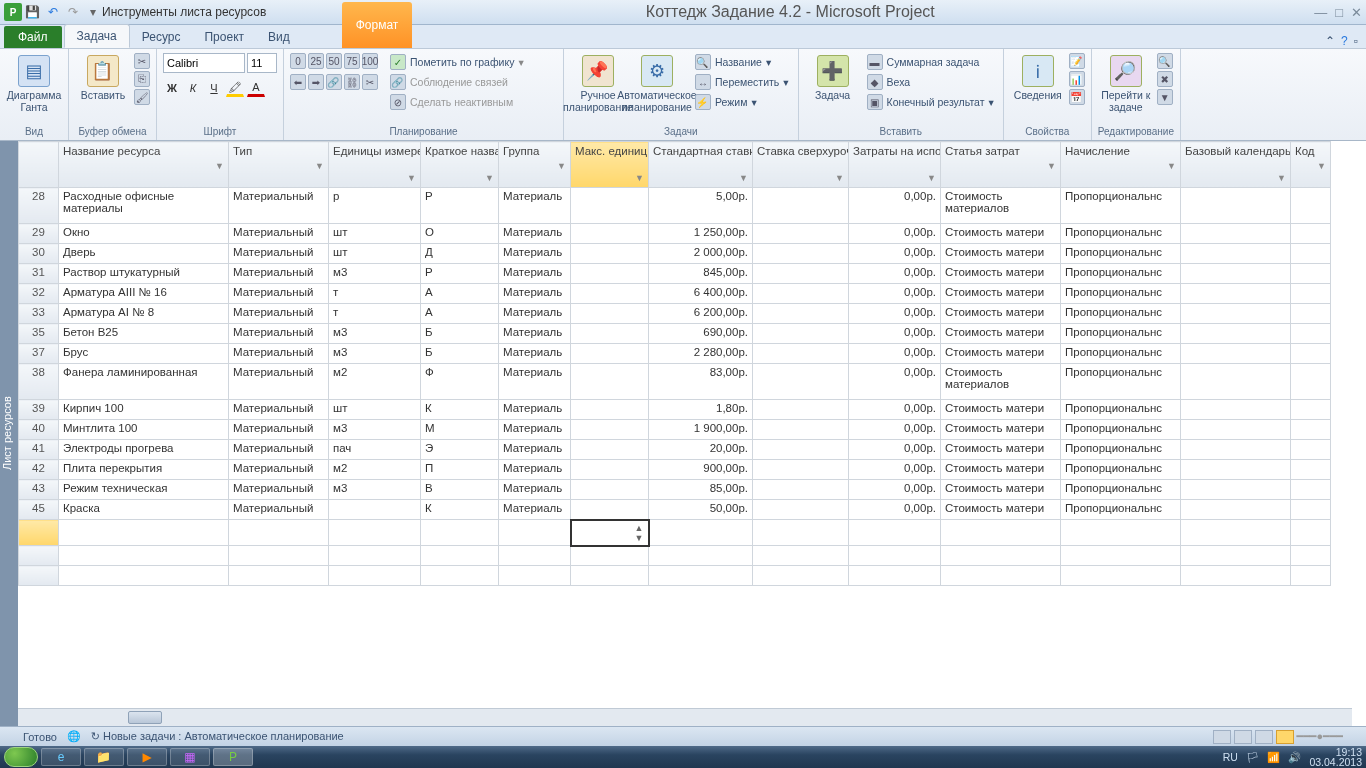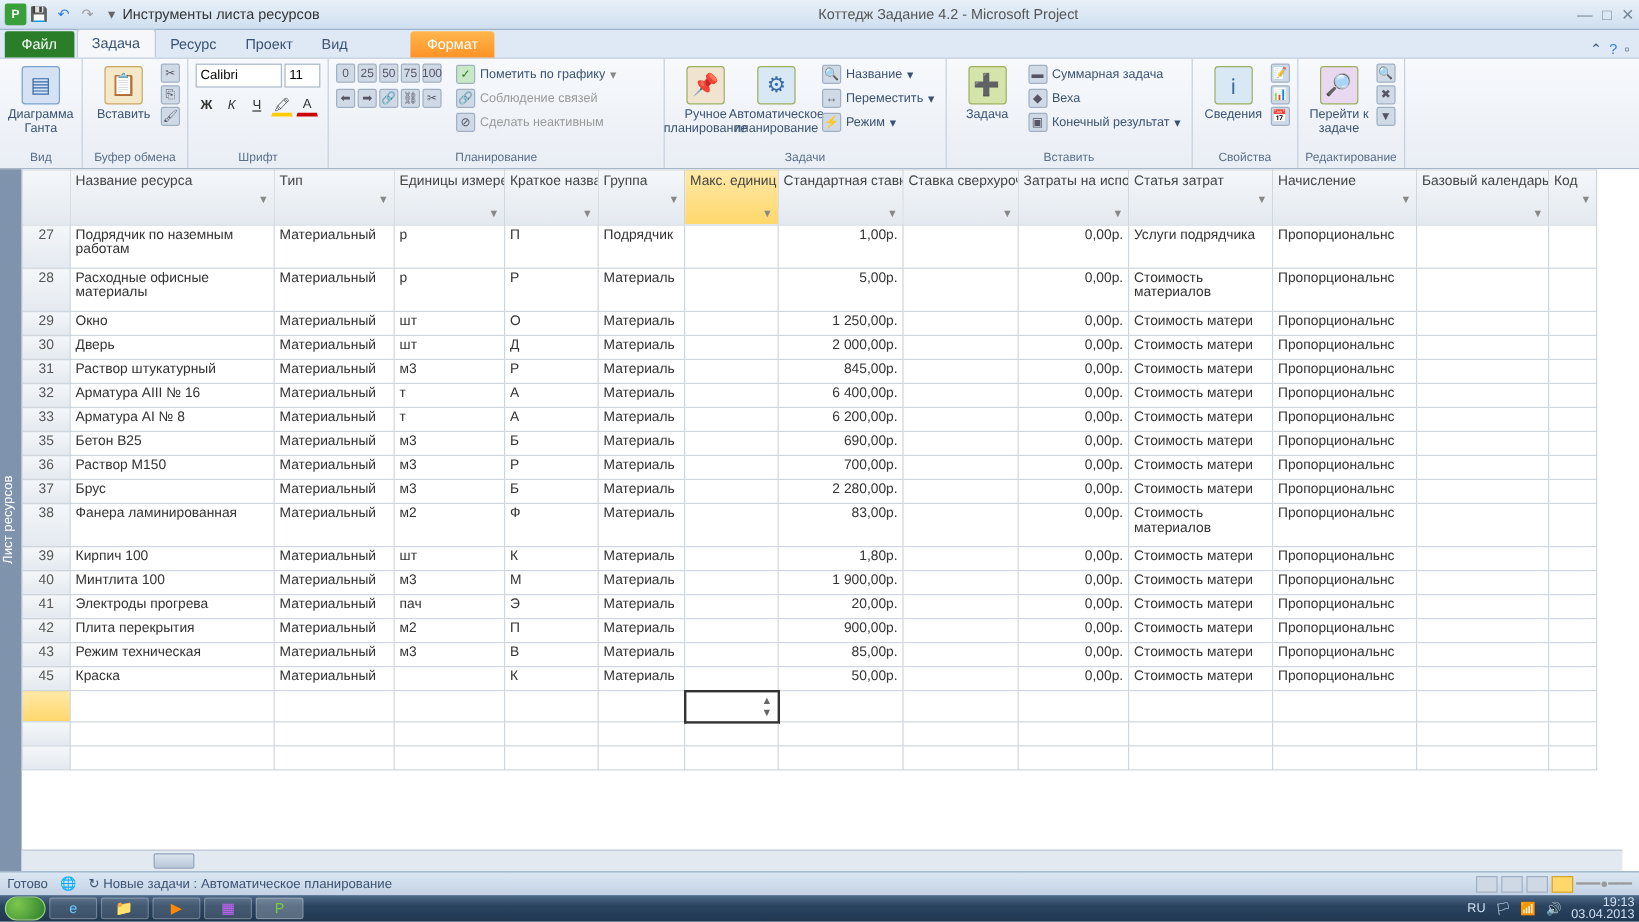--- a/index.html
+++ b/index.html
@@ -3,44 +3,44 @@
 <meta charset="utf-8">
 <style>
 * { margin:0; padding:0; box-sizing:border-box; font-family:"Segoe UI",Tahoma,sans-serif; }
 body { background:#bdd3e6; width:1366px; height:768px; overflow:hidden; font-size:12px; color:#333; }
 
 
 .title-bar { height:25px; background:linear-gradient(#e8f0f8,#cfdff0); display:flex; align-items:center; padding:0 4px; border-bottom:1px solid #a0b5cc; }
 .title-bar .qat { display:flex; gap:2px; align-items:center; }
 .title-bar .qat span { width:18px; height:18px; display:inline-flex; align-items:center; justify-content:center; border-radius:2px; }
 .qat-icon { background:#3a9f3a; color:#fff; font-weight:bold; font-size:10px; }
-.title-bar .title { flex:1; text-align:center; color:#555; font-size:12px; }
+.title-bar .title { flex:1; text-align:center; color:#555; font-size:16px; }
 .title-bar .win-controls { display:flex; gap:8px; color:#7a8a9a; font-size:13px; }
 
 
 .tabs { height:24px; background:#dfe9f5; display:flex; align-items:flex-end; padding-left:4px; border-bottom:1px solid #bcc9d8; }
 .tabs .file-tab { background:#2a7e2a; color:#fff; padding:4px 14px; font-size:12px; border-radius:2px 2px 0 0; margin-right:2px; }
 .tabs .tab { padding:4px 12px; font-size:12px; color:#3b5372; cursor:pointer; }
 .tabs .tab.active { background:#f5f7fa; border:1px solid #bcc9d8; border-bottom:1px solid #f5f7fa; border-radius:3px 3px 0 0; }
-.tabs .tab.context { background:linear-gradient(#ffb74d,#ff9226); color:#fff; border-radius:3px 3px 0 0; padding:4px 14px;}
+.tabs .tab.context { background:linear-gradient(#ffb74d,#ff9226); color:#fff; border-radius:3px 3px 0 0; padding:16px 14px;}
 .tabs .help { margin-left:auto; display:flex; gap:6px; padding-right:8px; color:#3b5372; }
 
 
 .ribbon { height:92px; background:linear-gradient(#f7f9fc,#e9eef5); border-bottom:1px solid #a8b7c8; display:flex; }
 .group { border-right:1px solid #c5d0dd; padding:2px 6px; display:flex; flex-direction:column; justify-content:space-between; }
 .group-label { font-size:10px; color:#5a6f88; text-align:center; padding-bottom:1px; }
 .group-body { flex:1; display:flex; align-items:flex-start; gap:3px; padding-top:2px; }
 .big-btn { display:flex; flex-direction:column; align-items:center; width:56px; text-align:center; font-size:10.5px; color:#3b5372; gap:2px; cursor:pointer; padding:2px;}
 .big-btn .ico { width:32px; height:32px; background:#d4e4aa; border:1px solid #9db060; border-radius:3px; display:flex; align-items:center; justify-content:center; font-size:18px; color:#5a7a1a;}
 .small-row { display:flex; flex-direction:column; gap:2px; font-size:10.5px; color:#3b5372;}
 .small-btn { display:flex; align-items:center; gap:4px; padding:1px 3px; cursor:pointer; white-space:nowrap;}
 .sico { width:16px; height:16px; background:#d0dae6; border:1px solid #a0b0c4; border-radius:2px; display:inline-flex; align-items:center; justify-content:center; font-size:10px; color:#556;}
 .font-box { display:flex; gap:2px; }
 .font-box input { height:20px; border:1px solid #a8b7c8; font-size:11px; padding:0 3px; }
-.font-box .fname { width:72px; } .font-box .fsize { width:30px; }
+.font-box .fname { width:82px; } .font-box .fsize { width:30px; }
 .font-fmt { display:flex; gap:3px; margin-top:3px; }
 .font-fmt span { width:18px; height:18px; border:1px solid transparent; display:inline-flex; align-items:center; justify-content:center; font-size:11px; cursor:pointer;}
 
 
 .grid-wrap { position:absolute; top:141px; left:0; right:0; bottom:42px; background:#fff; display:flex; }
 .side-tab { width:18px; background:#7f94ac; color:#fff; writing-mode:vertical-rl; transform:rotate(180deg); text-align:center; font-size:11px; padding:6px 1px; }
 .grid { flex:1; overflow:auto; position:relative; }
 table { border-collapse:collapse; width:1078px; table-layout:fixed; }
 th,td { border:1px solid #d0d6dd; height:20px; font-size:11.5px; padding:2px 4px; overflow:hidden; white-space:nowrap; text-overflow:clip; vertical-align:top;}
 thead th { background:linear-gradient(#f4f7fa,#e3e9f0); position:sticky; top:0; font-weight:normal; color:#444; text-align:left; height:46px; vertical-align:top; padding:3px 4px;}
@@ -48,21 +48,21 @@
 thead th .dd { float:right; color:#888; font-size:9px; margin-top:16px;}
 .rownum { background:linear-gradient(#f4f7fa,#e3e9f0); text-align:center; color:#555; width:40px;}
 .rownum.sel { background:linear-gradient(#ffe9a8,#ffd76a);}
 td.money { text-align:right; }
 tr.tall td { height:36px; white-space:normal; }
 .cell-edit { border:2px solid #333 !important; background:#fff; }
 .scroll-track { position:absolute; bottom:0; left:18px; right:14px; height:18px; background:#e3e9f0; border-top:1px solid #c0cad5;}
 .scroll-thumb { position:absolute; left:110px; top:2px; width:34px; height:13px; background:linear-gradient(#dbe4ef,#b9c7d8); border:1px solid #8fa2b8; border-radius:2px;}
 
 
-.status { position:absolute; bottom:22px; left:0; right:0; height:20px; background:linear-gradient(#dbe6f2,#c3d3e5); border-top:1px solid #9fb1c6; display:flex; align-items:center; font-size:11px; color:#3b5372; padding:0 6px; gap:10px;}
+.status { position:absolute; bottom:22px; left:0; right:0; height:20px; background:linear-gradient(#dbe6f2,#c3d3e5); border-top:1px solid #9fb1c6; display:flex; align-items:center; font-size:11px; color:#3b5372; padding:0 23px; gap:10px;}
 .status .right { margin-left:auto; display:flex; gap:3px; align-items:center;}
 .status .vbtn { width:18px; height:14px; background:#cfd9e5; border:1px solid #a0b0c4;}
 
 
 .taskbar { position:absolute; bottom:0; left:0; right:0; height:22px; background:linear-gradient(#4f6a88 0%,#2a4460 40%,#203750 100%); display:flex; align-items:center; padding:0 4px; gap:3px;}
 .taskbar .tb { width:40px; height:18px; background:rgba(255,255,255,.12); border:1px solid rgba(255,255,255,.25); border-radius:2px; display:flex; align-items:center; justify-content:center;}
 .taskbar .start { width:34px; height:20px; border-radius:10px; background:radial-gradient(circle at 30% 30%,#7ec850,#2a7e2a); border:1px solid #9ed47e;}
 .taskbar .tray { margin-left:auto; color:#cfe0f2; font-size:10.5px; display:flex; align-items:center; gap:8px;padding-left:12px;}
 .taskbar .clock { text-align:right; line-height:10px;}
 </style>
@@ -306,36 +306,20 @@
             <th>Ставка сверхурочных<span class="dd">▼</span></th>
             <th>Затраты на использ.<span class="dd">▼</span></th>
             <th>Статья затрат<span class="dd">▼</span></th>
             <th>Начисление<span class="dd">▼</span></th>
             <th>Базовый календарь<span class="dd">▼</span></th>
             <th>Код<span class="dd">▼</span></th>
           </tr>
         </thead>
       <tbody id="tb">
           <tr class="tall">
-            <td class="rownum">27</td>
-            <td>Подрядчик по наземным работам</td>
-            <td>Материальный</td>
-            <td>р</td>
-            <td>П</td>
-            <td>Подрядчик</td>
-            <td></td>
-            <td class="money">1,00р.</td>
-            <td class="money"></td>
-            <td class="money">0,00р.</td>
-            <td>Услуги подрядчика</td>
-            <td>Пропорциональнс</td>
-            <td></td>
-            <td></td>
-          </tr>
-          <tr class="tall">
             <td class="rownum">28</td>
             <td>Расходные офисные материалы</td>
             <td>Материальный</td>
             <td>р</td>
             <td>Р</td>
             <td>Материаль</td>
             <td></td>
             <td class="money">5,00р.</td>
             <td class="money"></td>
             <td class="money">0,00р.</td>
@@ -426,36 +410,20 @@
           </tr>
           <tr>
             <td class="rownum">35</td>
             <td>Бетон В25</td>
             <td>Материальный</td>
             <td>м3</td>
             <td>Б</td>
             <td>Материаль</td>
             <td></td>
             <td class="money">690,00р.</td>
-            <td class="money"></td>
-            <td class="money">0,00р.</td>
-            <td>Стоимость матери</td>
-            <td>Пропорциональнс</td>
-            <td></td>
-            <td></td>
-          </tr>
-          <tr>
-            <td class="rownum">36</td>
-            <td>Раствор М150</td>
-            <td>Материальный</td>
-            <td>м3</td>
-            <td>Р</td>
-            <td>Материаль</td>
-            <td></td>
-            <td class="money">700,00р.</td>
             <td class="money"></td>
             <td class="money">0,00р.</td>
             <td>Стоимость матери</td>
             <td>Пропорциональнс</td>
             <td></td>
             <td></td>
           </tr>
           <tr>
             <td class="rownum">37</td>
             <td>Брус</td>

